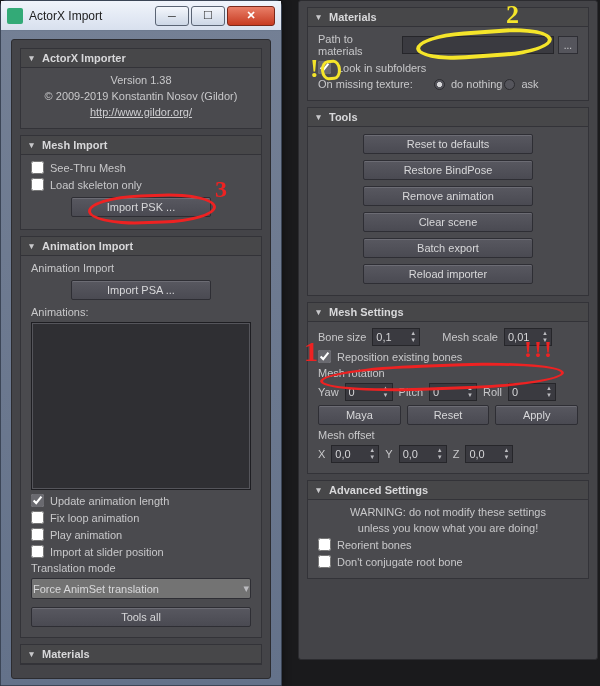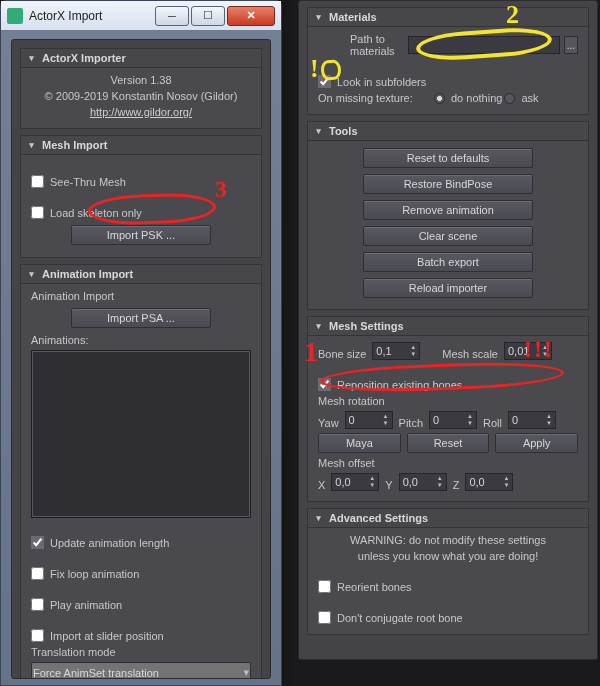--- a/index.html
+++ b/index.html
@@ -46,42 +46,42 @@
   .rbody { padding:6px 10px 10px; color:#c8c8ca; font-size:11px; display:flex; flex-direction:column; gap:4px; }
   .center { text-align:center; }
   .linkish { color:#cfcfd2; text-decoration:underline; cursor:pointer; }
   .btn {
     background: linear-gradient(#585860,#4a4a52); border:1px solid #2e2e34; color:#d8d8da;
     font-size:11px; padding:3px 23px; border-radius:2px; cursor:pointer; text-align:center;
     box-shadow: inset 0 1px 0 #6c6c74;
   }
   .btn.block { display:block; margin:2px auto; min-width:140px; }
   .btn.half { flex:1; }
-  .row { display:flex; gap:6px; align-items:flex-end; }
-  .check { display:flex; align-items:center; gap:6px; font-size:11px; color:#c8c8ca;margin-top:14px; }
+  .row { display:flex; gap:6px; align-items:center; }
+  .check { display:flex; align-items:center; gap:6px; font-size:11px; color:#c8c8ca; }
   .check input { accent-color:#6a6a70; }
   .label { font-size:11px; color:#c8c8ca; }
   .animbox {
     background:#2f2f33; border:1px solid #1e1e22; height:168px; width:100%;
     box-shadow: inset 0 0 0 1px #55555b;
   }
   .dropdown {
     background:#737373; border:1px solid #2e2e34; color:#d8d8da; font-size:11px;
     padding:3px 1px; display:flex; justify-content:space-between; align-items:center; border-radius:2px;
   }
   .dropdown::after { content:"▾"; color:#bcbcc0; }
 
   
   .rwin {
     position:absolute; left:298px; top:0; width:300px; height:660px;
     background:#444448; border:1px solid #2c2c30; border-radius:3px;
     padding:6px 8px; overflow:hidden;
   }
   .field {
-    display:flex; align-items:center; gap:4px; font-size:11px; color:#c8c8ca;margin-left:32px;
+    display:flex; align-items:center; gap:4px; font-size:11px; color:#c8c8ca;
   }
   .field .txt {
     background:#3a3a40; border:1px solid #26262a; color:#d6d6d8; font-size:11px;
     height:18px; flex:1; padding:0 4px;
   }
   .spin {
     display:flex; align-items:center; background:#3a3a40; border:1px solid #26262a;
     height:18px; color:#d6d6d8; font-size:11px;
   }
   .spin input { background:transparent; border:0; color:#d6d6d8; font-size:11px; width:34px; padding:0 3px; }

